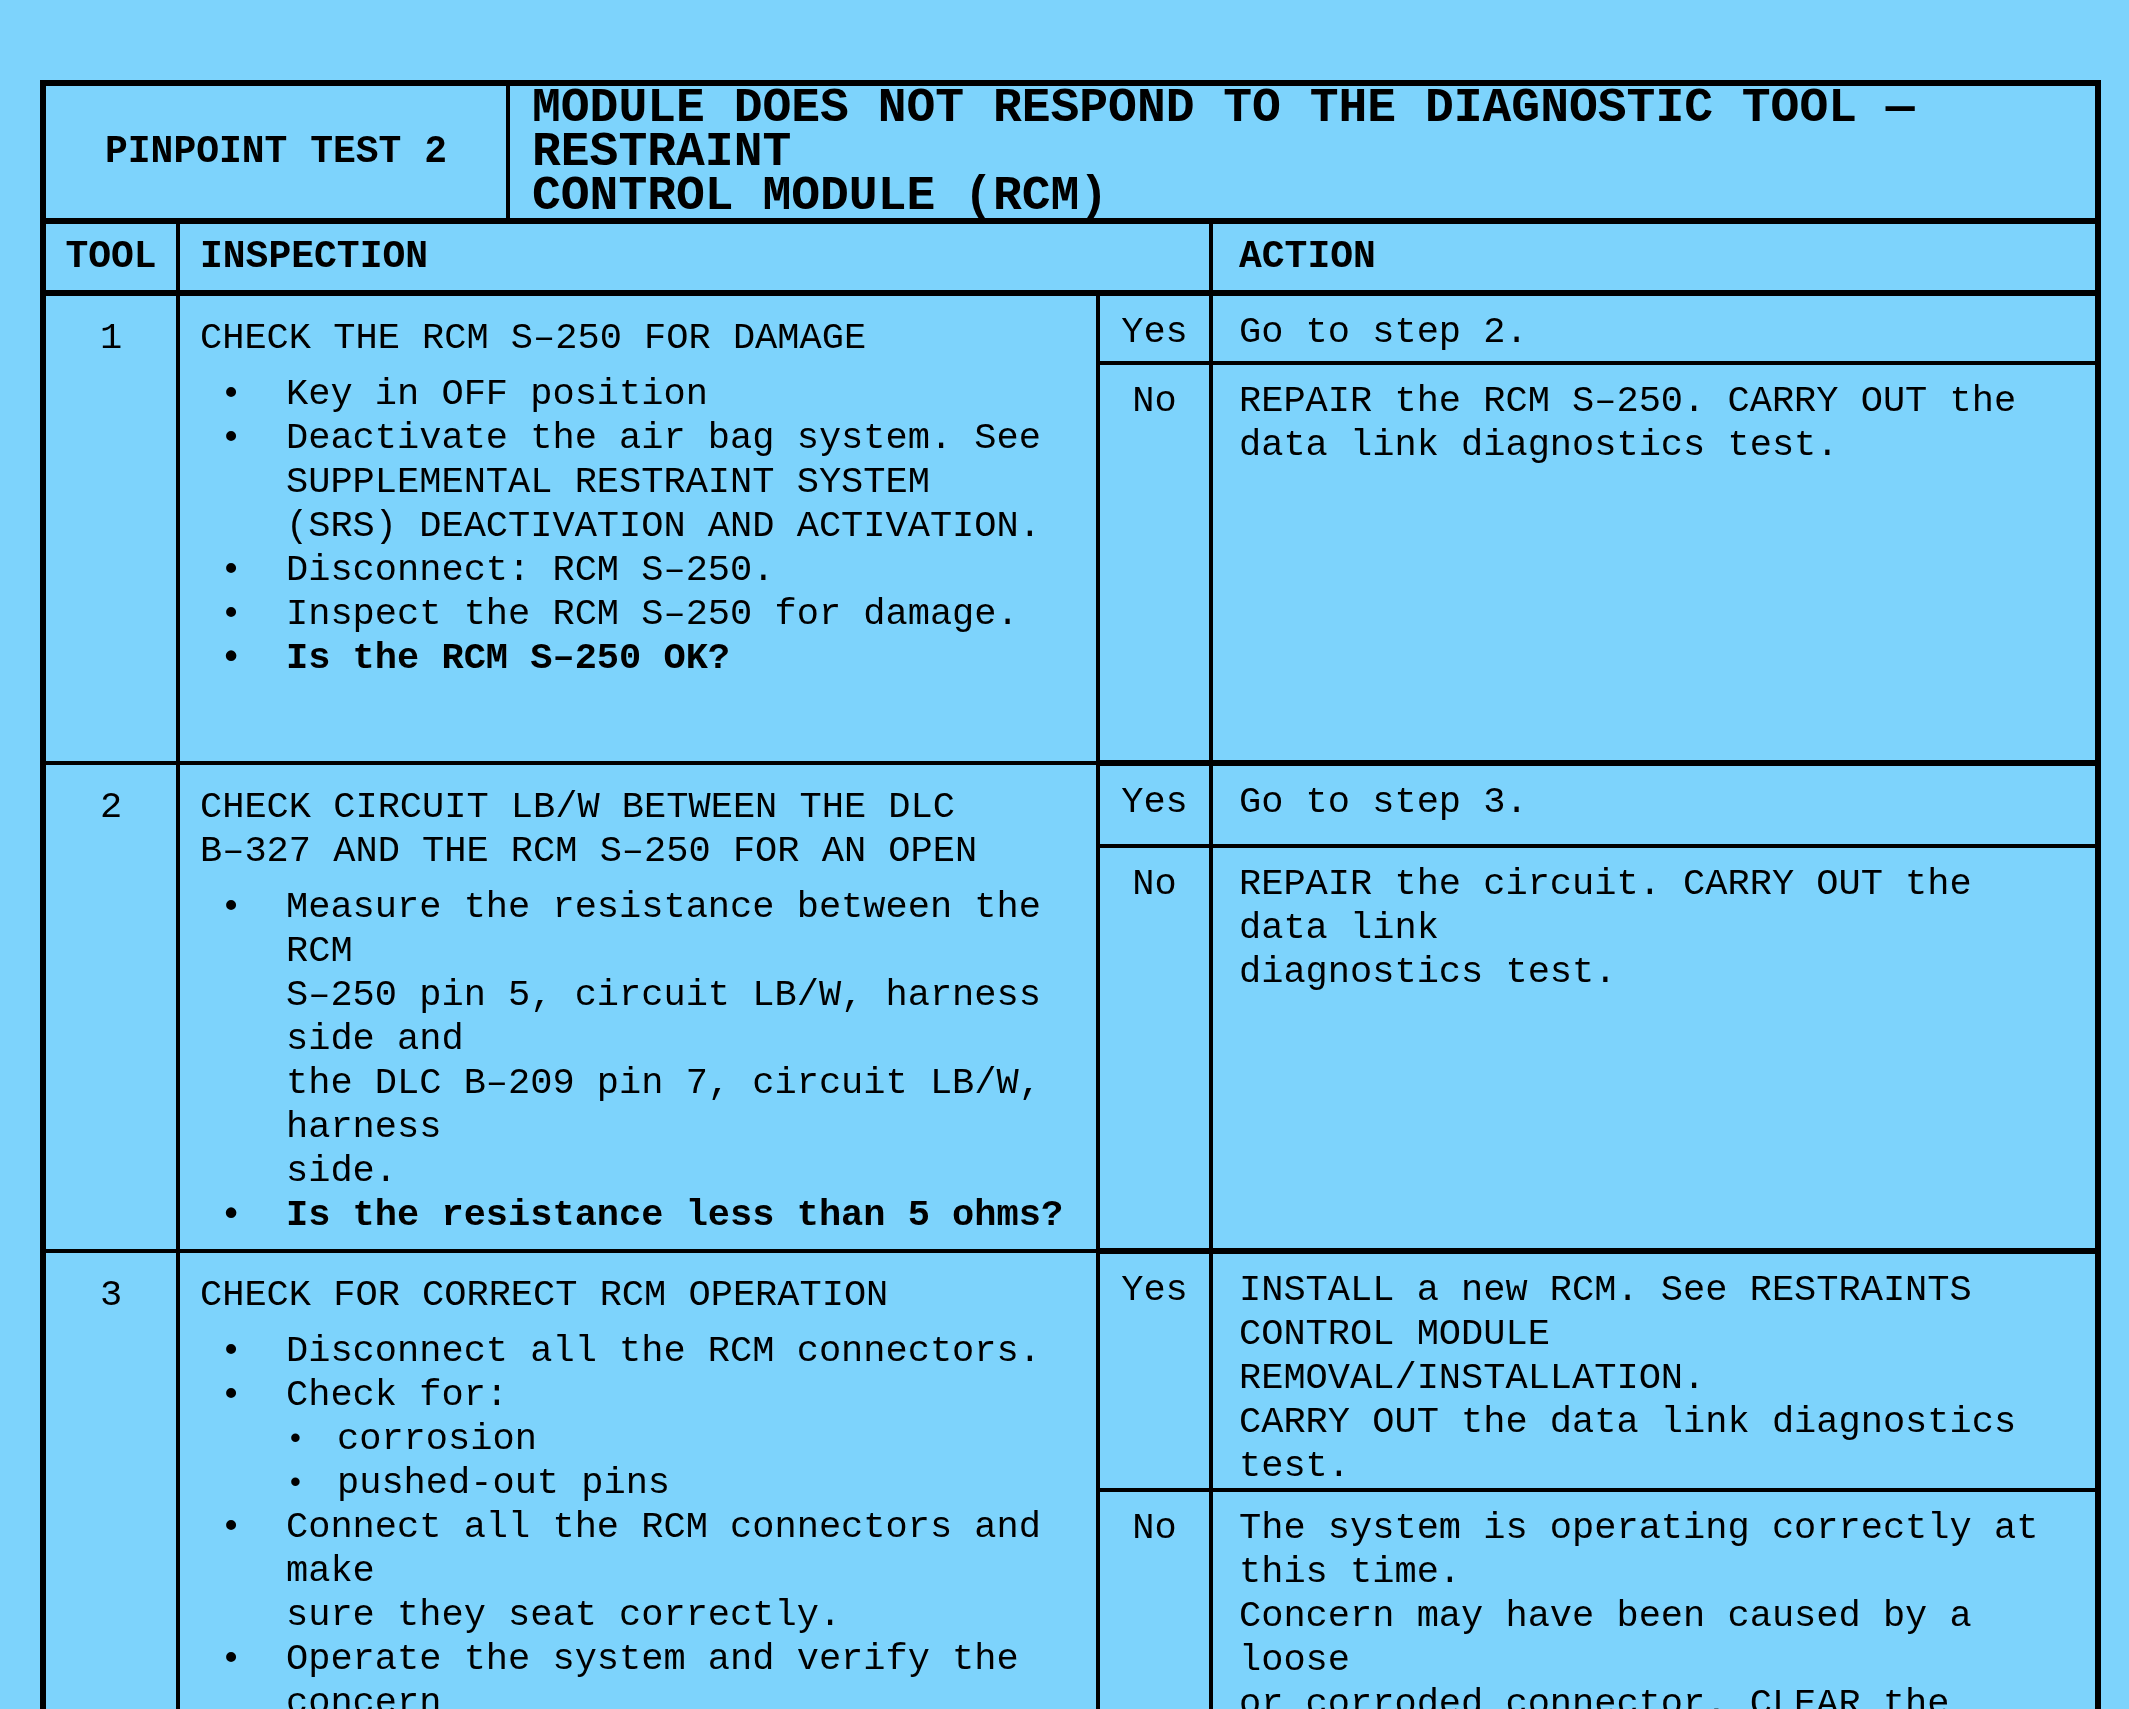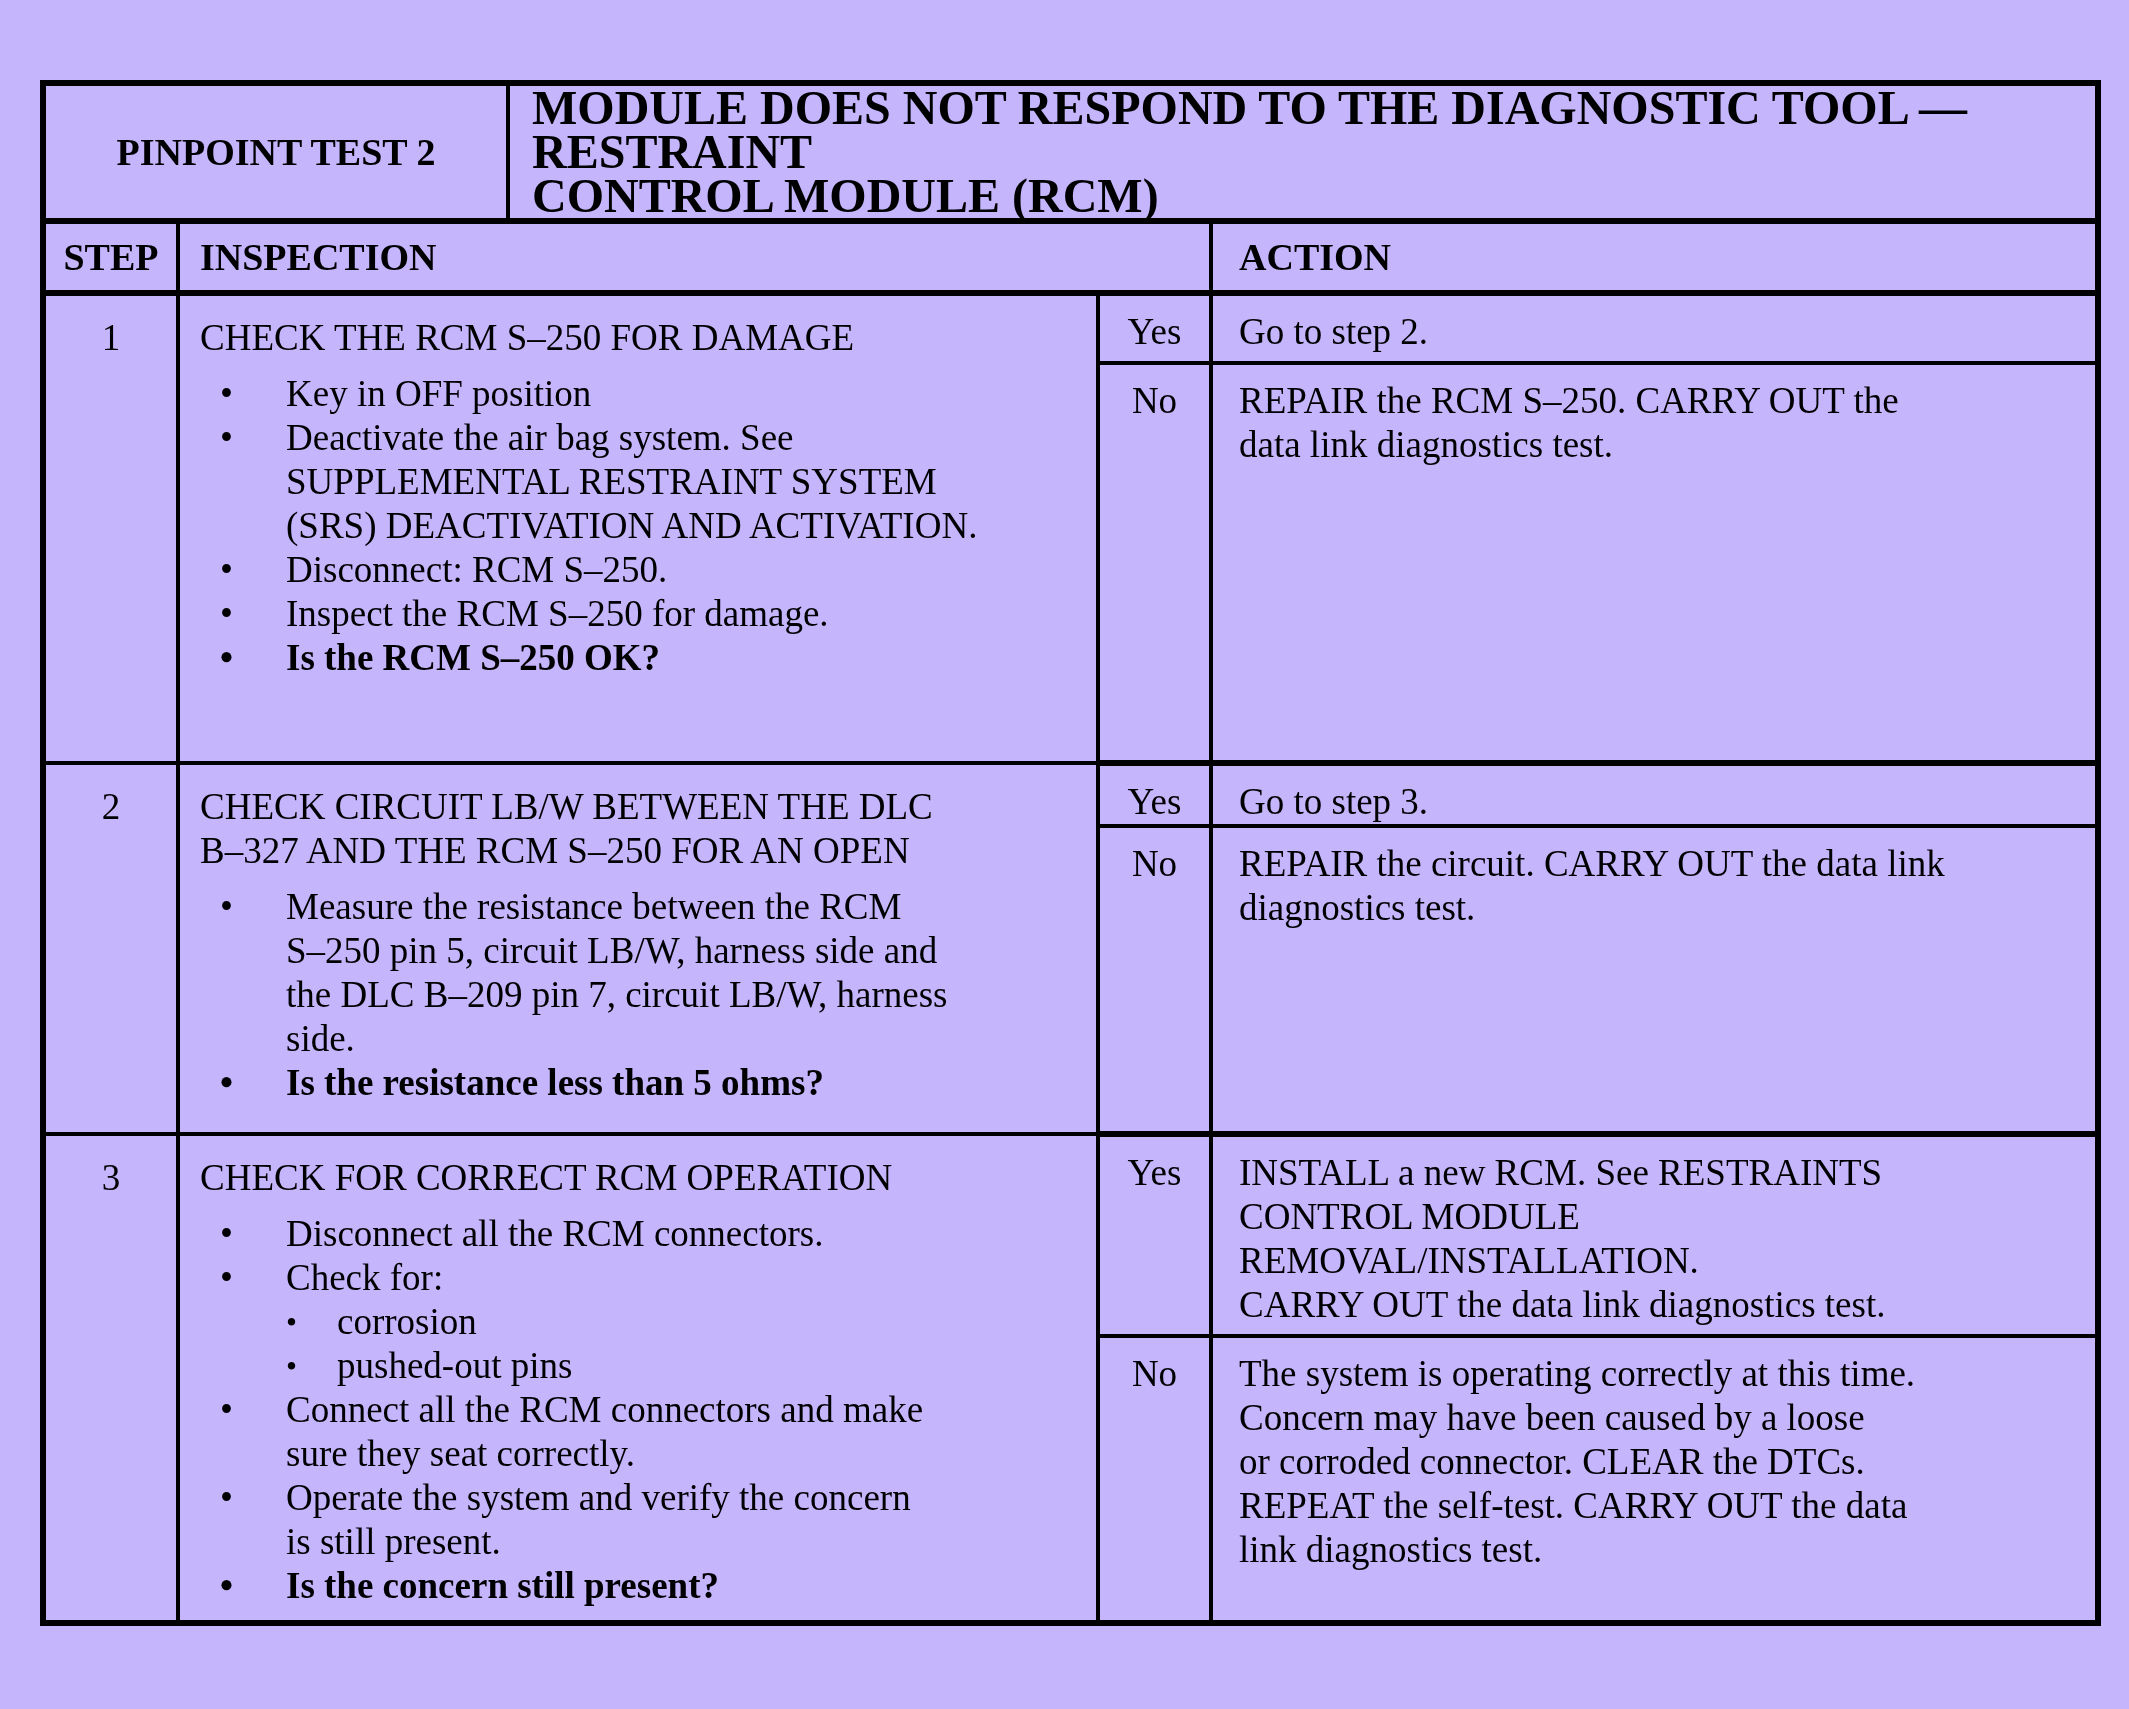--- a/index.html
+++ b/index.html
@@ -4,23 +4,23 @@
 <style>
   html, body {
     margin: 0;
     padding: 0;
     background: #ffffff;
   }
   .page {
     position: relative;
     width: 2129px;
     height: 1709px;
-    background: #c4b5fd;
+    background: #7dd3fc;
     color: #000000;
-    font-family: Liberation Serif, serif;
+    font-family: Liberation Mono, monospace;
     font-size: 37px;
     line-height: 44px;
     overflow: hidden;
   }
   table.pinpoint-table {
     position: absolute;
     left: 40px;
     top: 80px;
     width: 2055px;
     border-collapse: collapse;
@@ -139,21 +139,21 @@
       <col style="width:113px">
       <col style="width:887px">
     </colgroup>
     <thead>
       <tr class="title-row">
         <th class="title-label" colspan="2">PINPOINT TEST 2</th>
         <th class="title-text" colspan="3">MODULE DOES NOT RESPOND TO THE DIAGNOSTIC TOOL — RESTRAINT
 CONTROL MODULE (RCM)</th>
       </tr>
       <tr class="header-row">
-        <th class="col-step">STEP</th>
+        <th class="col-step">TOOL</th>
         <th class="col-insp" colspan="3">INSPECTION</th>
         <th class="col-action">ACTION</th>
       </tr>
     </thead>
     <tbody>
   <tr class="row-yes">
     <td class="step-num" rowspan="2">1</td>
     <td class="insp" rowspan="2" colspan="2">
       <div class="insp-title">CHECK THE RCM S–250 FOR DAMAGE</div>
       <ul class="bullets">

